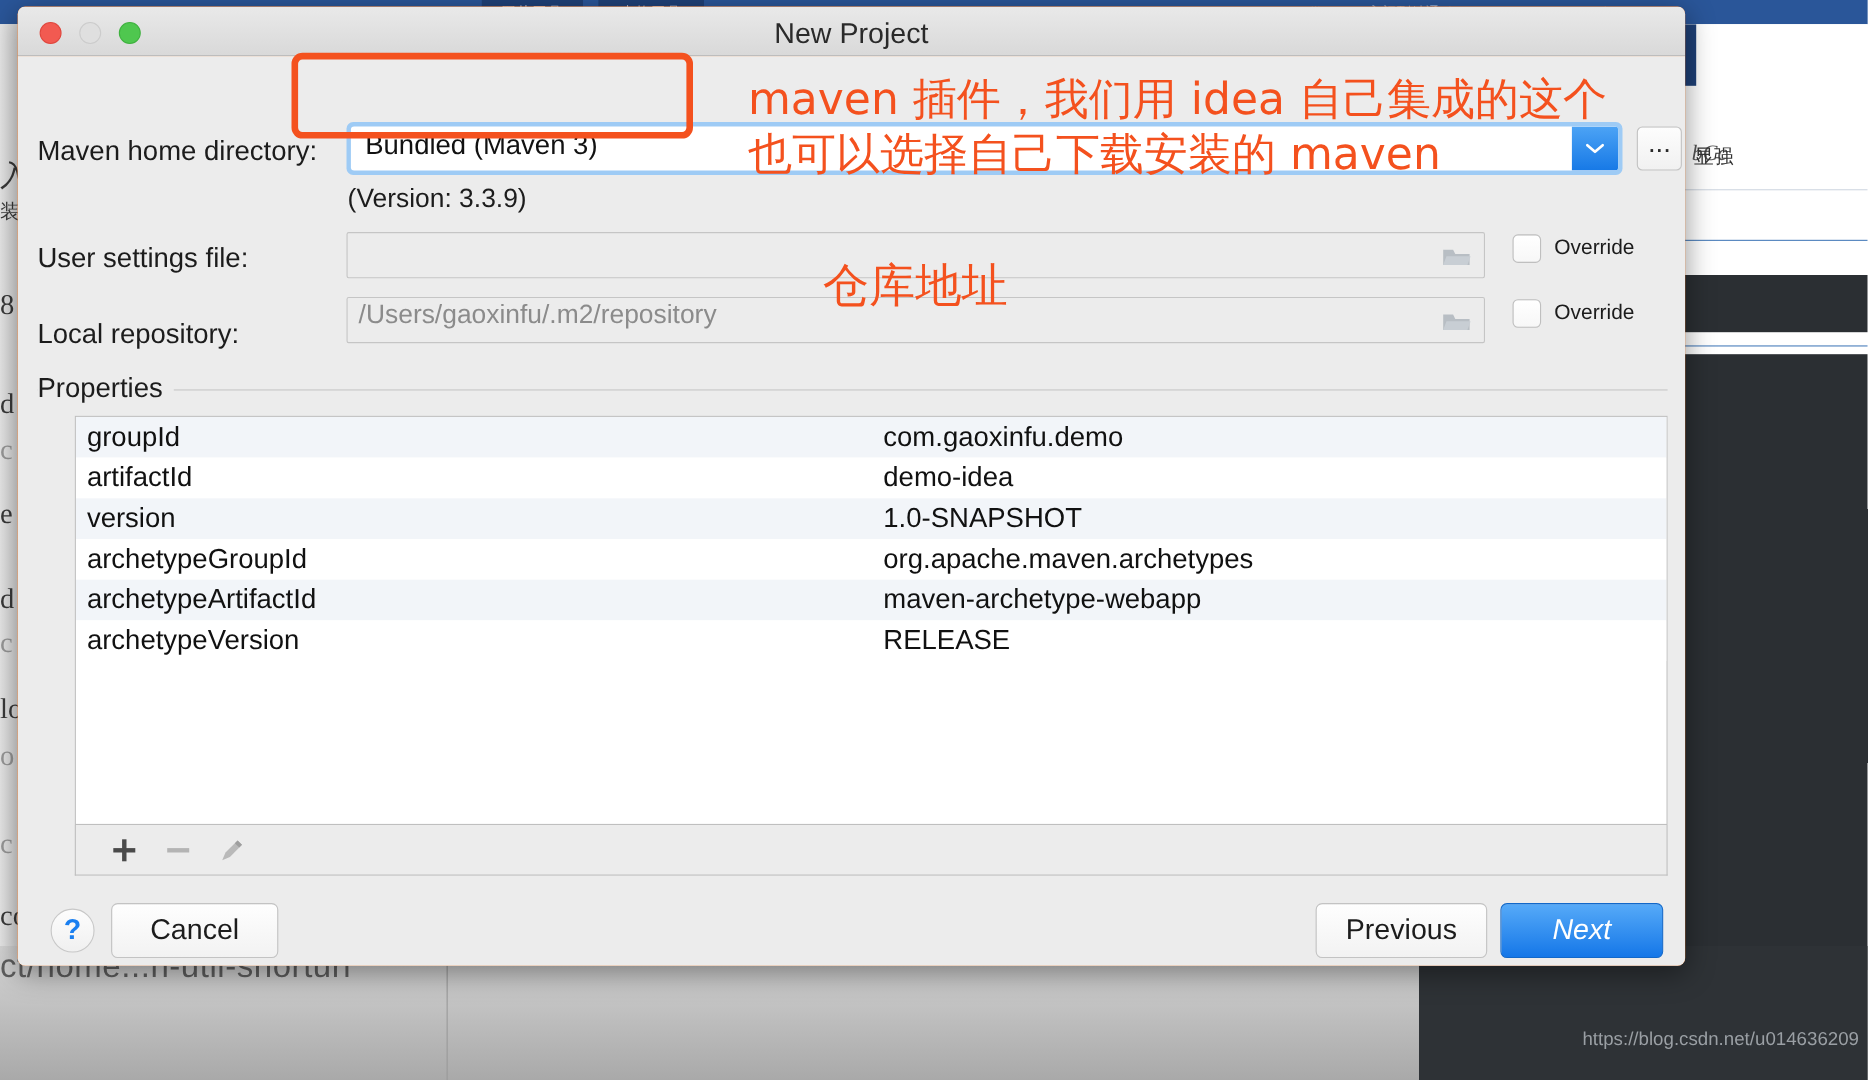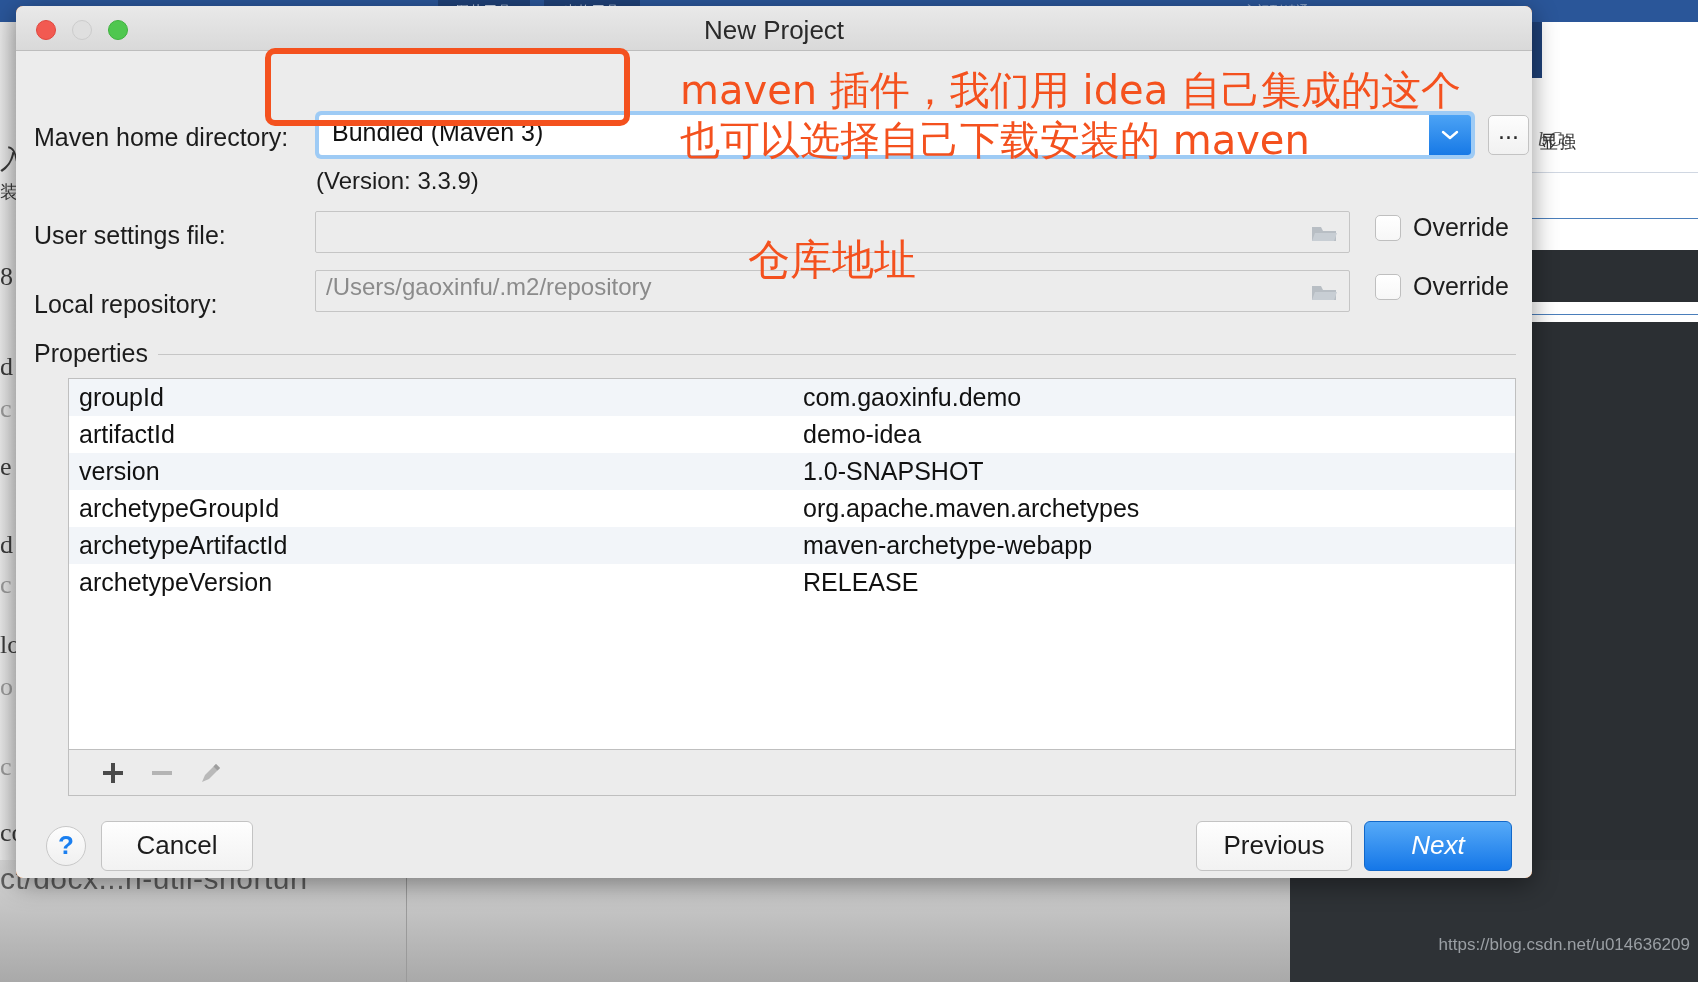--- a/index.html
+++ b/index.html
@@ -270,21 +270,21 @@
   .cb-settings { left: 1359px; top: 162px; }
   .cb-repo     { left: 1359px; top: 221px; }
   .checkbox {
     width: 26px; height: 26px;
     background: linear-gradient(to bottom, #ffffff 0%, #f7f7f7 100%);
     border: 1px solid #bfbfbf;
     border-radius: 5px;
     box-sizing: border-box;
   }
   .cb-label {
-    font-size: 25px;
+    font-size: 19px;
     color: #1c1c1c;
     white-space: nowrap;
   }
 
   
   .prop-title {
     position: absolute;
     left: 18px; top: 288px;
     font-size: 25px;
     color: #1c1c1c;
@@ -447,21 +447,21 @@
     <div class="docline" style="left:0;top:150px;width:168px;"></div>
     <div class="docline" style="left:0;top:196px;width:168px;background:#4a7ebb;"></div>
     <div class="bg-right-dark" style="left:0;top:228px;width:168px;height:52px;"></div>
     <div class="docline" style="left:0;top:292px;width:168px;background:#4a7ebb;"></div>
     <div class="bg-right-dark" style="left:0;top:300px;width:168px;height:560px;"></div>
   </div>
 
   <div class="bg-bottom-bar"></div>
   <div class="bg-bottom-sep"></div>
   <div class="bg-bottom-dark"></div>
-  <div class="bg-bottom-text">ct/docx...h-util-shorturl</div>
+  <div class="bg-bottom-text">ct/home...h-util-shorturl</div>
   <div class="watermark">https://blog.csdn.net/u014636209</div>
 
   <div class="dialog">
 
     <div class="titlebar">
       <div class="traffic close"></div>
       <div class="traffic min"></div>
       <div class="traffic max"></div>
       <div class="win-title">New Project</div>
     </div>

